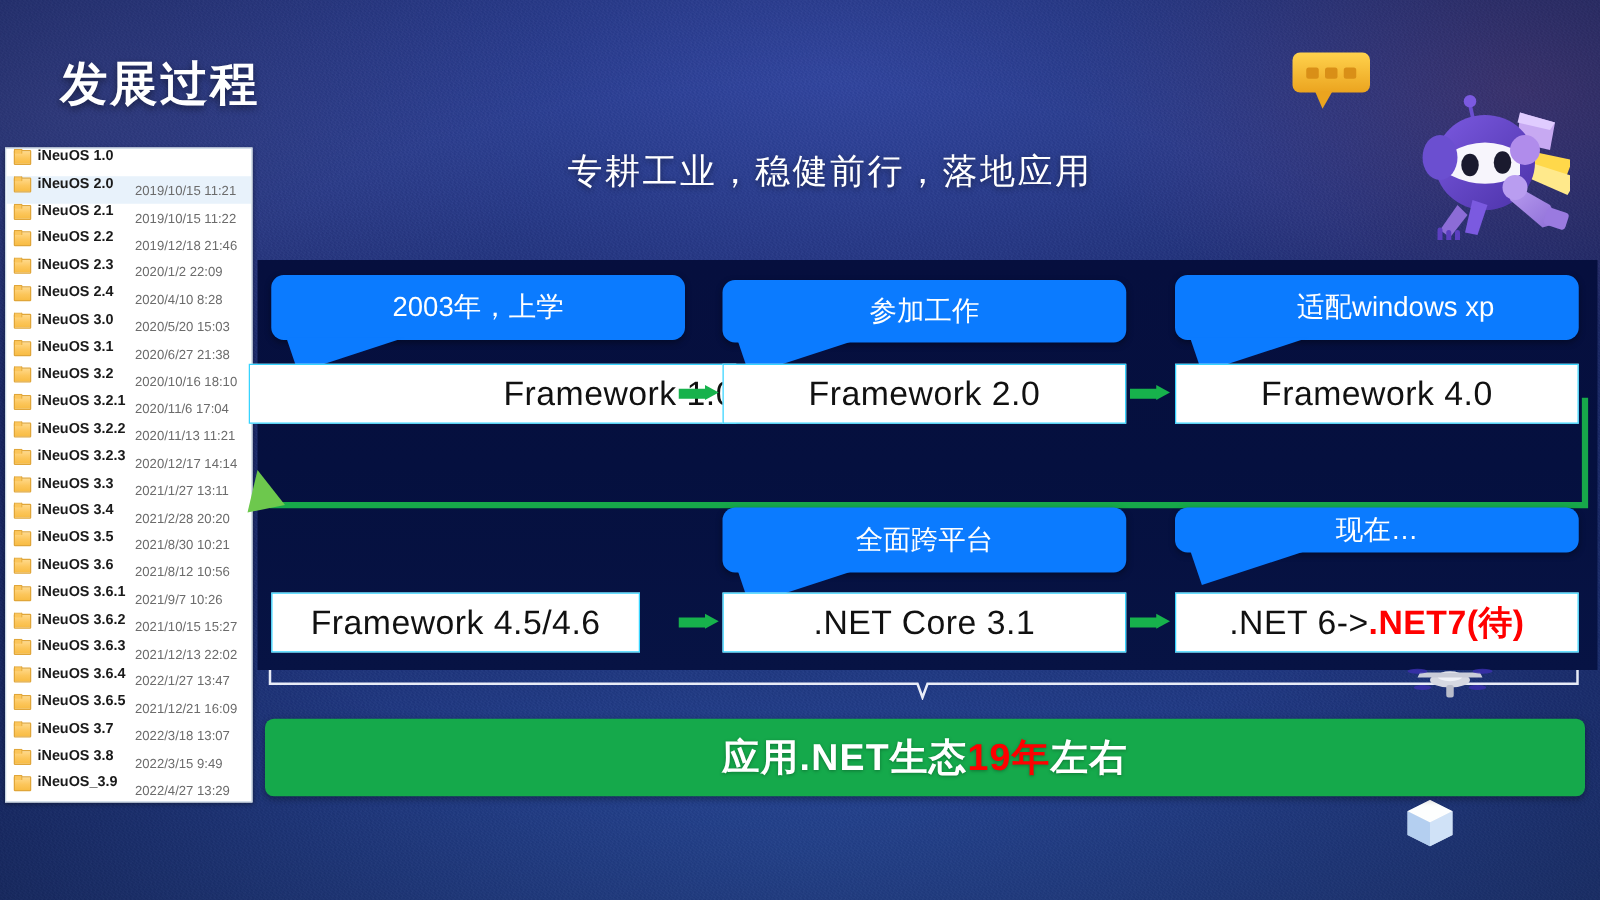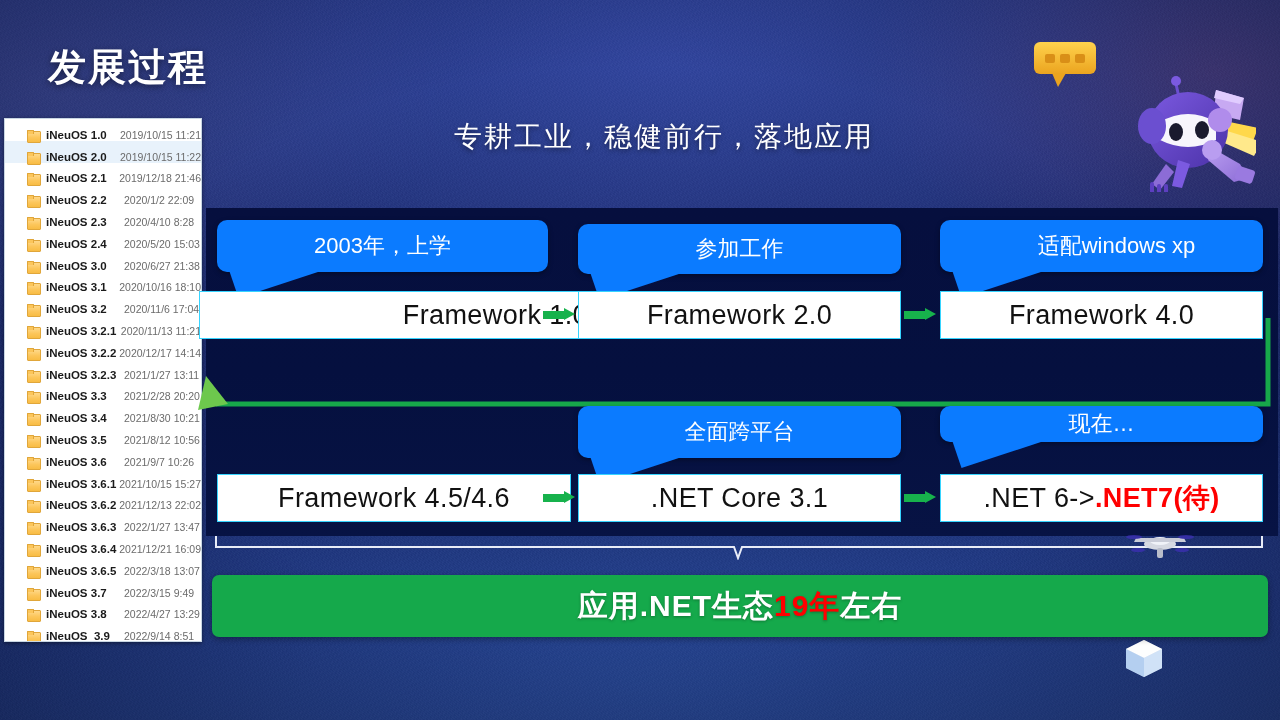--- a/index.html
+++ b/index.html
@@ -52,22 +52,22 @@
   #filelist {
     position:absolute; left:4px; top:118px;
     width:198px; height:524px;
     background:#ffffff;
     border:1px solid #c8d6e3;
     box-shadow:0 1px 4px rgba(0,0,0,.45);
     overflow:hidden;
     font-size:11px;
   }
   .fl-row {
-    display:flex; align-items:flex-end;
-    height:21.8px; padding-left:22px;
+    display:flex; align-items:flex-start;
+    height:21.8px; padding-left:6px;
     white-space:nowrap;
   }
   .fl-row.sel { background:#e8f2fb; }
   .folder {
     width:12px; height:11px; margin-right:7px; flex:0 0 auto; position:relative;
   }
   .folder:before{
     content:""; position:absolute; left:0; top:1px; width:12px; height:10px;
     background:linear-gradient(180deg,#ffd98a 0%,#fcc65b 55%,#f8bc44 100%);
     border:1px solid #e0a63a; border-radius:1px;
@@ -363,21 +363,21 @@
   <div class="garrow" style="left:904px; top:308px; width:33px;">
     <div class="shaft" style="width:22px;"></div>
       <div class="head" style="left:21px;"></div>
   </div>
 
   <svg id="wrap" viewBox="0 0 1082 108">
     <path d="M1072 0 L1072 86 L20 86" fill="none" stroke="#17a84a" stroke-width="5"></path>
     <path d="M32 86 L10 58 L2 92 Z" fill="#6dc84d"></path>
   </svg>
 
-  <div class="whitebox" style="left:217px; top:474px; width:354px; height:48px;">
+  <div class="whitebox" style="left:217px; top:474px; width:295px; height:48px;">
     <span>Framework 4.5/4.6</span>
   </div>
 
   <div class="callout" style="left:578px; top:406px; width:323px; height:52px;">
     <span>全面跨平台</span>
     <span class="tail"></span>
   </div>
   <div class="whitebox" style="left:578px; top:474px; width:323px; height:48px;">
     <span>.NET Core 3.1</span>
   </div>

